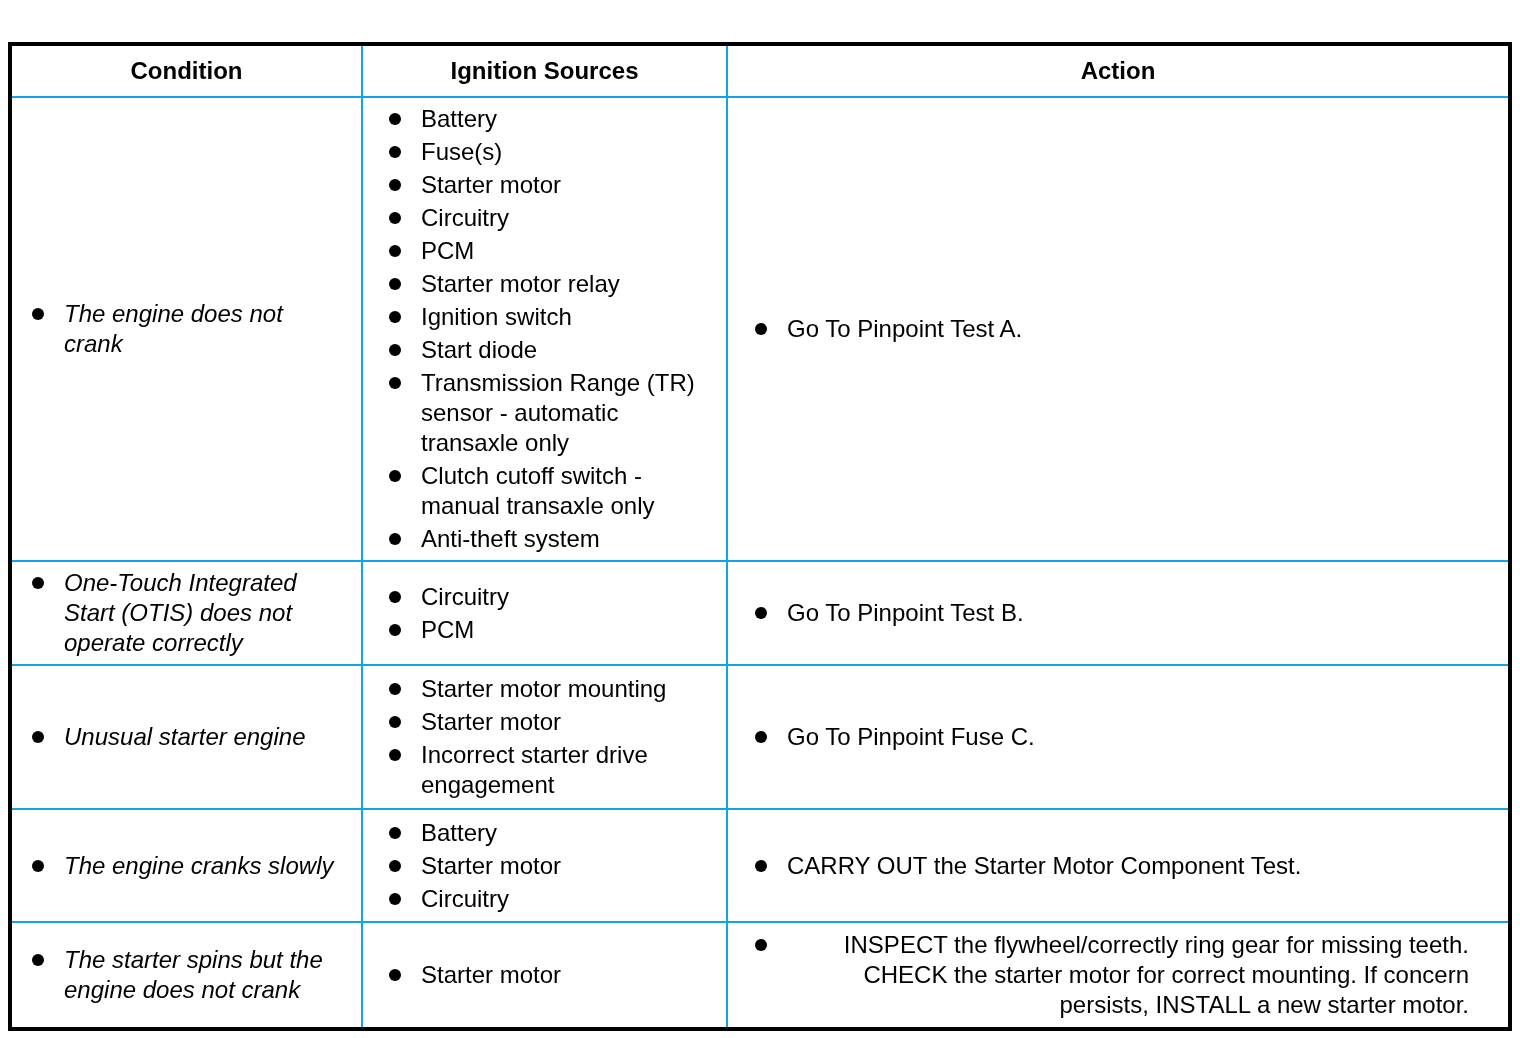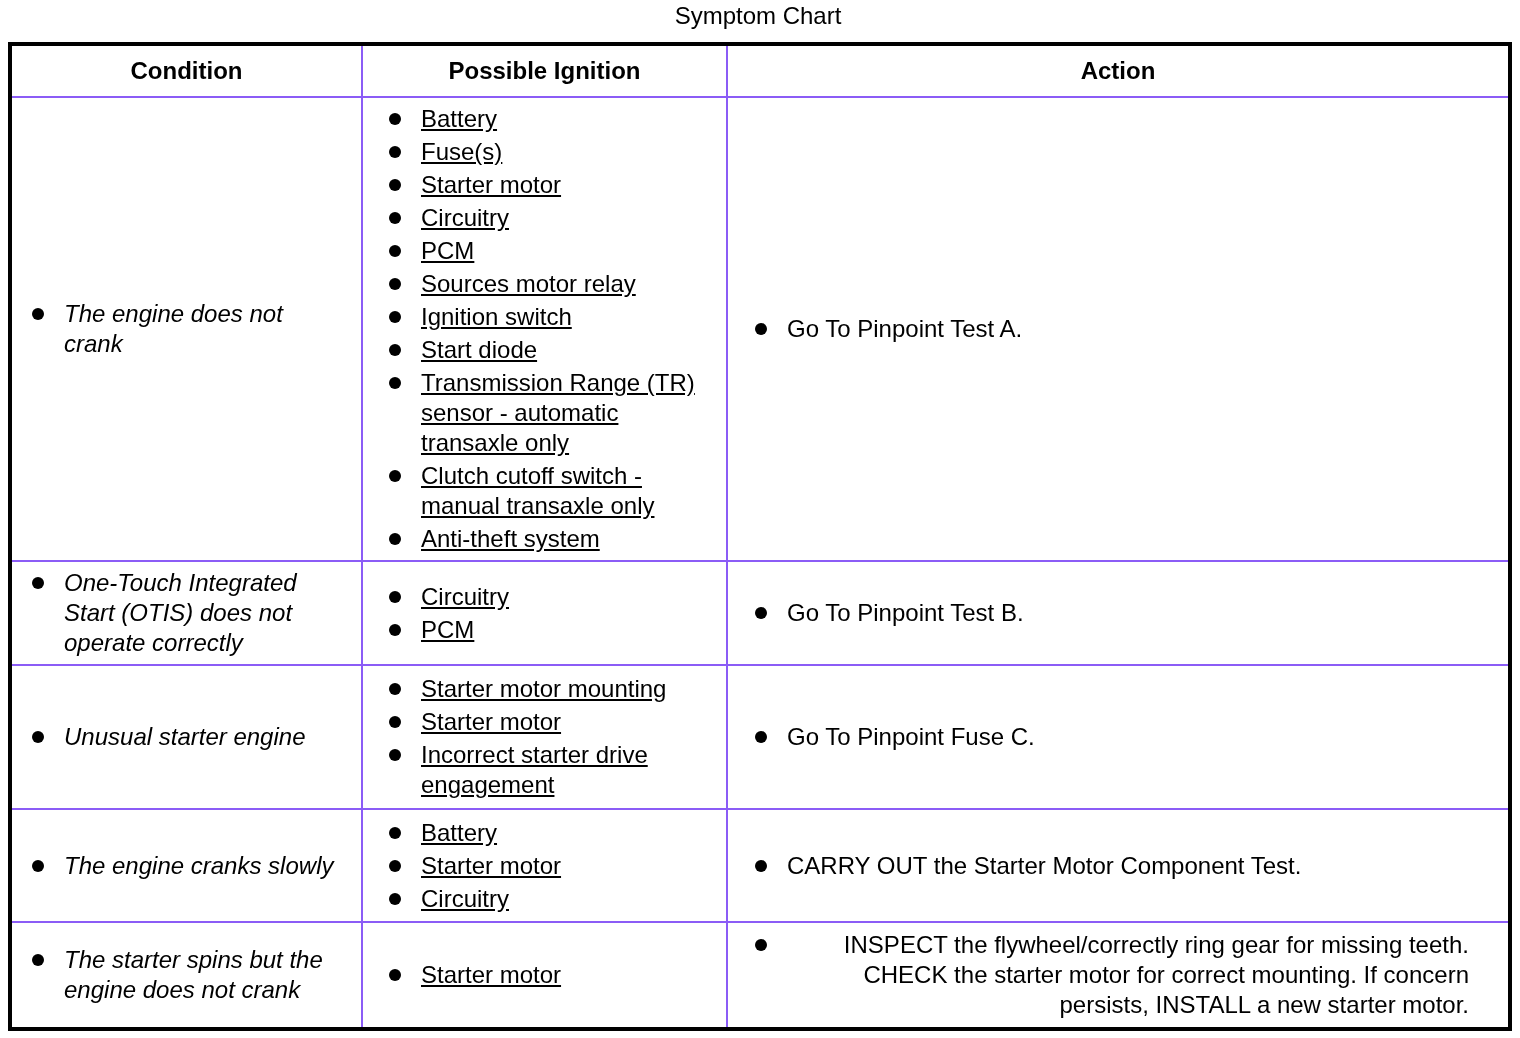--- a/index.html
+++ b/index.html
@@ -35,21 +35,21 @@
     table-layout: fixed;
     border: 4px solid #000000;
     font-size: 24px;
     line-height: 30px;
   }
   table.symptom-table col.c1 { width: 352px; }
   table.symptom-table col.c2 { width: 365px; }
   table.symptom-table col.c3 { width: 783px; }
   table.symptom-table th,
   table.symptom-table td {
-    border: 2px solid #8b5cf6;
+    border: 2px solid #0ea5e9;
     vertical-align: middle;
     padding: 0;
   }
   table.symptom-table thead tr { height: 53px; }
   table.symptom-table th {
     font-weight: bold;
     text-align: center;
     font-size: 24px;
   }
   ul.bullet-list {
@@ -68,41 +68,40 @@
     width: 12px;
     height: 12px;
     border-radius: 50%;
     background: #000000;
     margin-top: 9px;
     margin-right: 20px;
   }
   td.cell-condition ul.bullet-list { padding-left: 20px; padding-right: 23px; font-style: italic; }
   td.cell-condition .bullet-text { max-width: 272px; }
   td.cell-possible-sources ul.bullet-list { padding-left: 26px; padding-right: 19px; }
-  td.cell-possible-sources .bullet-text { max-width: 285px; text-decoration: underline; }
+  td.cell-possible-sources .bullet-text { max-width: 285px; }
   td.cell-action ul.bullet-list { padding-left: 27px; padding-right: 30px; text-align: right; }
   td.cell-action .bullet-text { max-width: 682px; }
   .bullet-text { display: block; }
 </style>
 </head>
 <body>
 
 <div class="page">
-  <div class="doc-title">Symptom Chart</div>
 
   <table class="symptom-table">
     <colgroup>
       <col class="c1">
         <col class="c2">
         <col class="c3">
     </colgroup>
     <thead>
       <tr>
         <th>Condition</th>
-        <th>Possible Ignition</th>
+        <th>Ignition Sources</th>
         <th>Action</th>
       </tr>
     </thead>
     <tbody id="table-body">
         <tr style="height: 463px;">
           <td class="cell-condition">
             <ul class="bullet-list">
               <li class="bullet-item">
                 <span class="bullet-dot"></span>
                 <span class="bullet-text">The engine does not crank</span>
@@ -126,21 +125,21 @@
               <li class="bullet-item">
                 <span class="bullet-dot"></span>
                 <span class="bullet-text">Circuitry</span>
               </li>
               <li class="bullet-item">
                 <span class="bullet-dot"></span>
                 <span class="bullet-text">PCM</span>
               </li>
               <li class="bullet-item">
                 <span class="bullet-dot"></span>
-                <span class="bullet-text">Sources motor relay</span>
+                <span class="bullet-text">Starter motor relay</span>
               </li>
               <li class="bullet-item">
                 <span class="bullet-dot"></span>
                 <span class="bullet-text">Ignition switch</span>
               </li>
               <li class="bullet-item">
                 <span class="bullet-dot"></span>
                 <span class="bullet-text">Start diode</span>
               </li>
               <li class="bullet-item">

